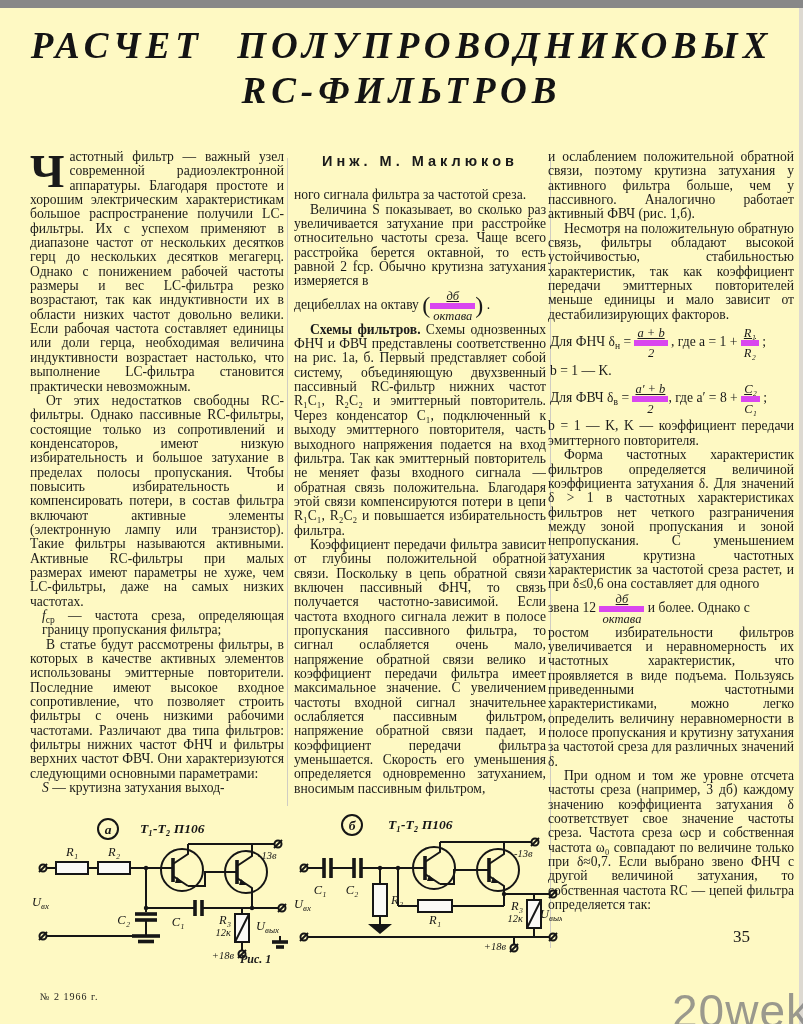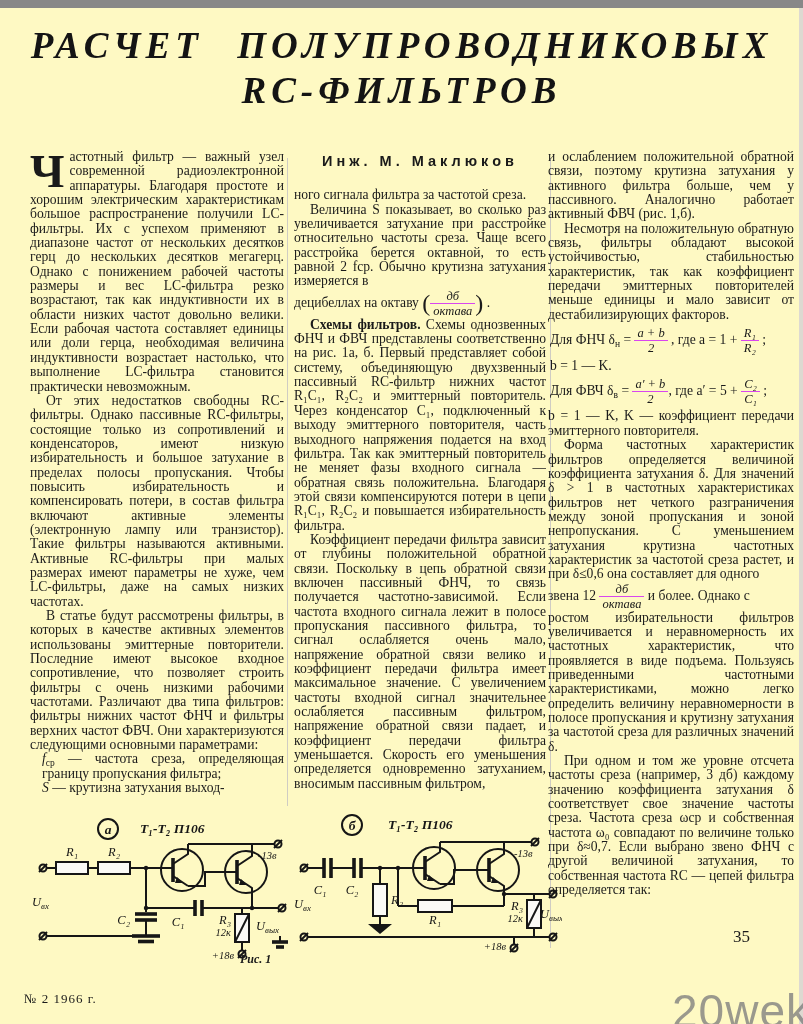--- a/index.html
+++ b/index.html
@@ -20,21 +20,21 @@
   .p{margin:0;}
   .indent{text-indent:16px;}
   .author{font-family:Liberation Sans, sans-serif;font-weight:bold;
           font-size:14.5px;letter-spacing:4px;text-align:center;margin:4px 0 20px 0;text-indent:0;}
   .dropcap{float:left;font-size:47px;line-height:38px;font-weight:bold;margin:2px 5px 0 0;}
   .lead{font-weight:bold;}
   .ivar{font-style:italic;}
   sub{font-size:9.5px;vertical-align:-3px;line-height:0;}
   .frac{display:inline-block;vertical-align:middle;text-align:center;font-style:italic;
         font-size:12.5px;line-height:1.12;}
-  .frac .num{display:block;border-bottom:1px solid #d946ef;padding:0 3px;}
+  .frac .num{display:block;border-bottom:6px solid #d946ef;padding:0 3px;text-decoration:underline;}
   .frac .den{display:block;padding:0 3px;}
   .formula{margin:4px 0 3px 2px;text-indent:0;text-align:left;}
   .bigp{font-size:24px;font-weight:300;vertical-align:-4px;}
   .fracline{text-align:left;}
 
   .vrule{position:absolute;width:1px;background:#cfccc3;}
   .vr1{left:287px;top:150px;height:648px;}
   .vr2{left:550px;top:150px;height:790px;}
 
   .figure{position:absolute;}
@@ -42,21 +42,21 @@
   .fig-b{left:292px;top:802px;}
   .fig-caption{position:absolute;left:240px;top:944px;font-style:italic;font-weight:bold;font-size:12px;}
   svg text{font-family:"Liberation Serif","DejaVu Serif",serif;fill:#161616;}
   .ckt-line{stroke:#161616;stroke-width:2;fill:none;}
   .ckt-thick{stroke:#161616;stroke-width:3.6;fill:none;}
   .ckt-box{stroke:#161616;stroke-width:2;fill:#fbfaf6;}
   .ckt-label{font-style:italic;font-size:12.5px;}
   .ckt-small{font-style:italic;font-size:10.5px;}
   .ckt-title{font-style:italic;font-weight:bold;font-size:13.5px;}
 
-  .footer-issue{position:absolute;left:24px;top:983px;font-size:13px;letter-spacing:1px;}
+  .footer-issue{position:absolute;left:40px;top:983px;font-size:10px;letter-spacing:1px;}
   .rule-band{position:absolute;left:112px;top:980px;width:606px;height:16px;display:flex;align-items:center;}
   .rules{height:16px;background:repeating-linear-gradient(to bottom,#161616 0 1.3px,transparent 1.3px 3.2px);}
   .rules.fill{flex:1;}
   .rules.short{width:76px;}
   .radio-logo{font-weight:bold;font-size:15px;letter-spacing:2px;padding:0 5px;color:#101010;}
   .page-number{position:absolute;left:733px;top:919px;font-weight:normal;font-size:17px;}
   .watermark{position:absolute;left:672px;top:976px;font-family:"Liberation Sans","DejaVu Sans",sans-serif;
              font-size:46px;color:rgba(125,125,125,0.78);letter-spacing:1px;z-index:5;}
 </style>
 </head>
@@ -70,40 +70,40 @@
     <div class="l1">РАСЧЕТ  ПОЛУПРОВОДНИКОВЫХ</div>
     <div class="l2">RC-ФИЛЬТРОВ</div>
   </div>
 
   <div class="vrule vr1"></div>
   <div class="vrule vr2"></div>
 
   <div class="col col1">
     <p class="p"><span class="dropcap">Ч</span><span>астотный фильтр — важный узел современной радиоэлектронной аппаратуры. Благодаря простоте и хорошим электрическим характеристикам большое распространение получили LC-фильтры. Их с успехом применяют в диапазоне частот от нескольких десятков герц до нескольких десятков мегагерц. Однако с понижением рабочей частоты размеры и вес LC-фильтра резко возрастают, так как индуктивности их в области низких частот довольно велики. Если рабочая частота составляет единицы или доли герца, необходимая величина индуктивности возрастает настолько, что выполнение LC-фильтра становится практически невозможным.</span></p>
     <p class="p indent">От этих недостатков свободны RC-фильтры. Однако пассивные RC-фильтры, состоящие только из сопротивлений и конденсаторов, имеют низкую избирательность и большое затухание в пределах полосы пропускания. Чтобы повысить избирательность и компенсировать потери, в состав фильтра включают активные элементы (электронную лампу или транзистор). Такие фильтры называются активными. Активные RC-фильтры при малых размерах имеют параметры не хуже, чем LC-фильтры, даже на самых низких частотах.</p>
+    <p class="p" style="padding-left:12px"><span class="ivar">f</span><sub>ср</sub><span> — частота среза, определяющая границу пропускания фильтра;</span></p>
     <p class="p indent">В статье будут рассмотрены фильтры, в которых в качестве активных элементов использованы эмиттерные повторители. Последние имеют высокое входное сопротивление, что позволяет строить фильтры с очень низкими рабочими частотами. Различают два типа фильтров: фильтры нижних частот ФНЧ и фильтры верхних частот ФВЧ. Они характеризуются следующими основными параметрами:</p>
-    <p class="p" style="padding-left:12px"><span class="ivar">f</span><sub>ср</sub><span> — частота среза, определяющая границу пропускания фильтра;</span></p>
     <p class="p" style="padding-left:12px"><span class="ivar">S</span><span> — крутизна затухания выход-</span></p>
   </div>
 
   <div class="col col2">
     <p class="p author">Инж. М. Маклюков</p>
     <p class="p">ного сигнала фильтра за частотой среза.</p>
     <p class="p indent">Величина S показывает, во сколько раз увеличивается затухание при расстройке относительно частоты среза. Чаще всего расстройка берется октавной, то есть равной 2 fср. Обычно крутизна затухания измеряется в</p>
     <p class="p fracline"><span>децибеллах на октаву </span><span class="bigp">(</span><span class="frac"><span class="num">дб</span><span class="den">октава</span></span><span class="bigp">)</span><span> .</span></p>
     <p class="p indent"><span class="lead">Схемы фильтров.</span><span> Схемы однозвенных ФНЧ и ФВЧ представлены соответственно на рис. 1а, б. Первый представляет собой систему, объединяющую двухзвенный пассивный RC-фильтр нижних частот R₁C₁, R₂C₂ и эмиттерный повторитель. Через конденсатор C₁, подключенный к выходу эмиттерного повторителя, часть выходного напряжения подается на вход фильтра. Так как эмиттерный повторитель не меняет фазы входного сигнала — обратная связь положительна. Благодаря этой связи компенсируются потери в цепи R₁C₁, R₂C₂ и повышается избирательность фильтра.</span></p>
     <p class="p indent">Коэффициент передачи фильтра зависит от глубины положительной обратной связи. Поскольку в цепь обратной связи включен пассивный ФНЧ, то связь получается частотно-зависимой. Если частота входного сигнала лежит в полосе пропускания пассивного фильтра, то сигнал ослабляется очень мало, напряжение обратной связи велико и коэффициент передачи фильтра имеет максимальное значение. С увеличением частоты входной сигнал значительнее ослабляется пассивным фильтром, напряжение обратной связи падает, и коэффициент передачи фильтра уменьшается. Скорость его уменьшения определяется одновременно затуханием, вносимым пассивным фильтром,</p>
   </div>
 
   <div class="col col3">
     <p class="p">и ослаблением положительной обратной связи, поэтому крутизна затухания у активного фильтра больше, чем у пассивного. Аналогично работает активный ФВЧ (рис. 1,б).</p>
     <p class="p indent">Несмотря на положительную обратную связь, фильтры обладают высокой устойчивостью, стабильностью характеристик, так как коэффициент передачи эмиттерных повторителей меньше единицы и мало зависит от дестабилизирующих факторов.</p>
     <div class="formula"><span>Для ФНЧ δ</span><sub>н</sub><span> = </span><span class="frac"><span class="num">a + b</span><span class="den">2</span></span><span> , где a = 1 + </span><span class="frac"><span class="num">R₁</span><span class="den">R₂</span></span><span> ;</span></div>
     <div class="formula">b = 1 — K.</div>
-    <div class="formula"><span>Для ФВЧ δ</span><sub>в</sub><span> = </span><span class="frac"><span class="num">a′ + b</span><span class="den">2</span></span><span>, где a′ = 5 + </span><span class="frac"><span class="num">C₂</span><span class="den">C₁</span></span><span> ;</span></div>
+    <div class="formula"><span>Для ФВЧ δ</span><sub>в</sub><span> = </span><span class="frac"><span class="num">a′ + b</span><span class="den">2</span></span><span>, где a′ = 8 + </span><span class="frac"><span class="num">C₂</span><span class="den">C₁</span></span><span> ;</span></div>
     <p class="p">b = 1 — K, K — коэффициент передачи эмиттерного повторителя.</p>
     <p class="p indent">Форма частотных характеристик фильтров определяется величиной коэффициента затухания δ. Для значений δ &gt; 1 в частотных характеристиках фильтров нет четкого разграничения между зоной пропускания и зоной непропускания. С уменьшением затухания крутизна частотных характеристик за частотой среза растет, и при δ≤0,6 она составляет для одного</p>
     <p class="p fracline"><span>звена 12 </span><span class="frac"><span class="num">дб</span><span class="den">октава</span></span><span> и более. Однако с</span></p>
     <p class="p">ростом избирательности фильтров увеличивается и неравномерность их частотных характеристик, что проявляется в виде подъема. Пользуясь приведенными частотными характеристиками, можно легко определить величину неравномерности в полосе пропускания и крутизну затухания за частотой среза для различных значений δ.</p>
     <p class="p indent">При одном и том же уровне отсчета частоты среза (например, 3 дб) каждому значению коэффициента затухания δ соответствует свое значение частоты среза. Частота среза ωср и собственная частота ω₀ совпадают по величине только при δ≈0,7. Если выбрано звено ФНЧ с другой величиной затухания, то собственная частота RC — цепей фильтра определяется так:</p>
   </div>
 
   <svg class="figure fig-a" width="258" height="158" viewBox="0 0 258 158">
     <circle class="ckt-line" cx="78" cy="15" r="10"></circle>
     <text class="ckt-title" x="78" y="20" text-anchor="middle">а</text>

